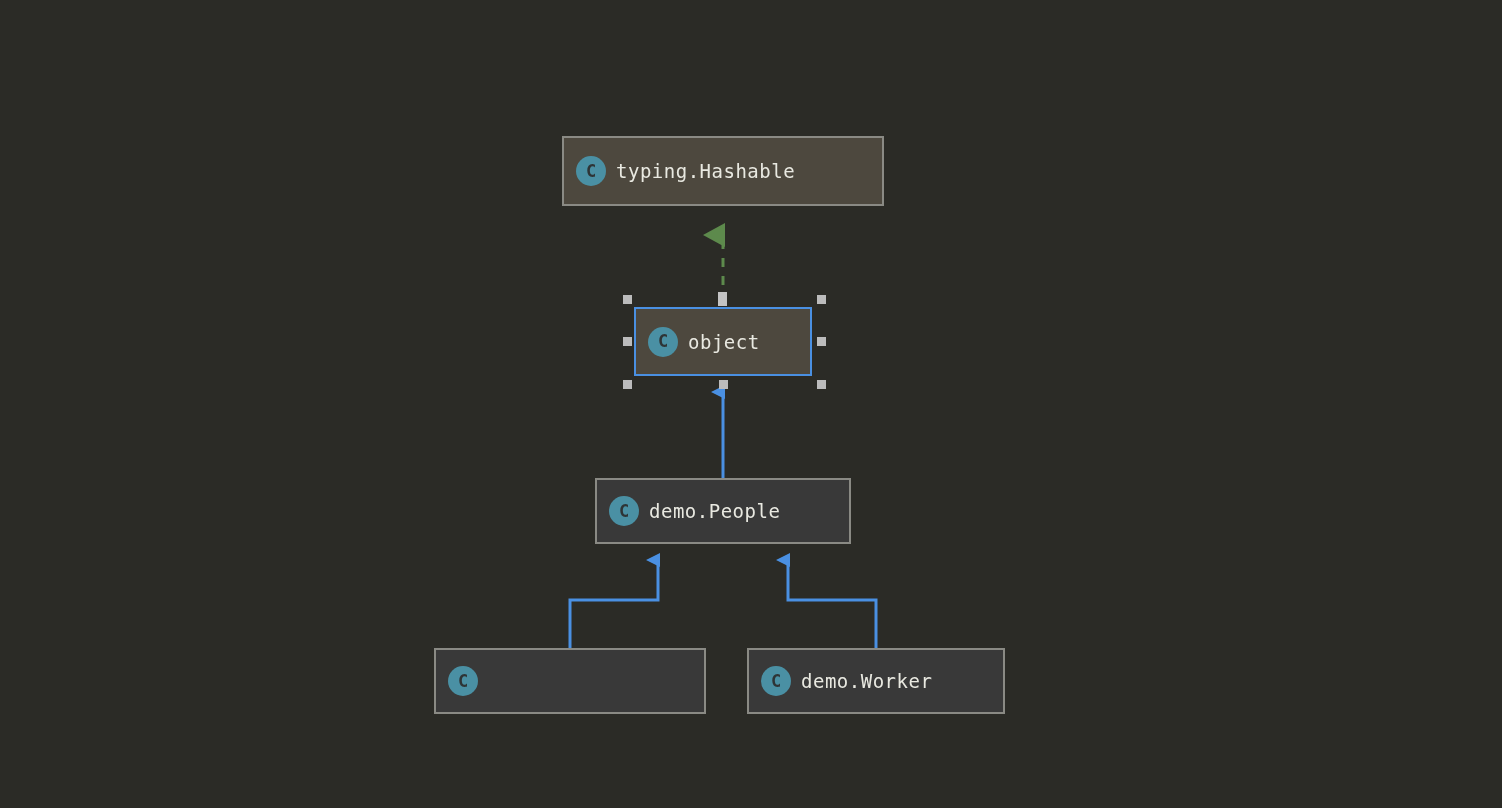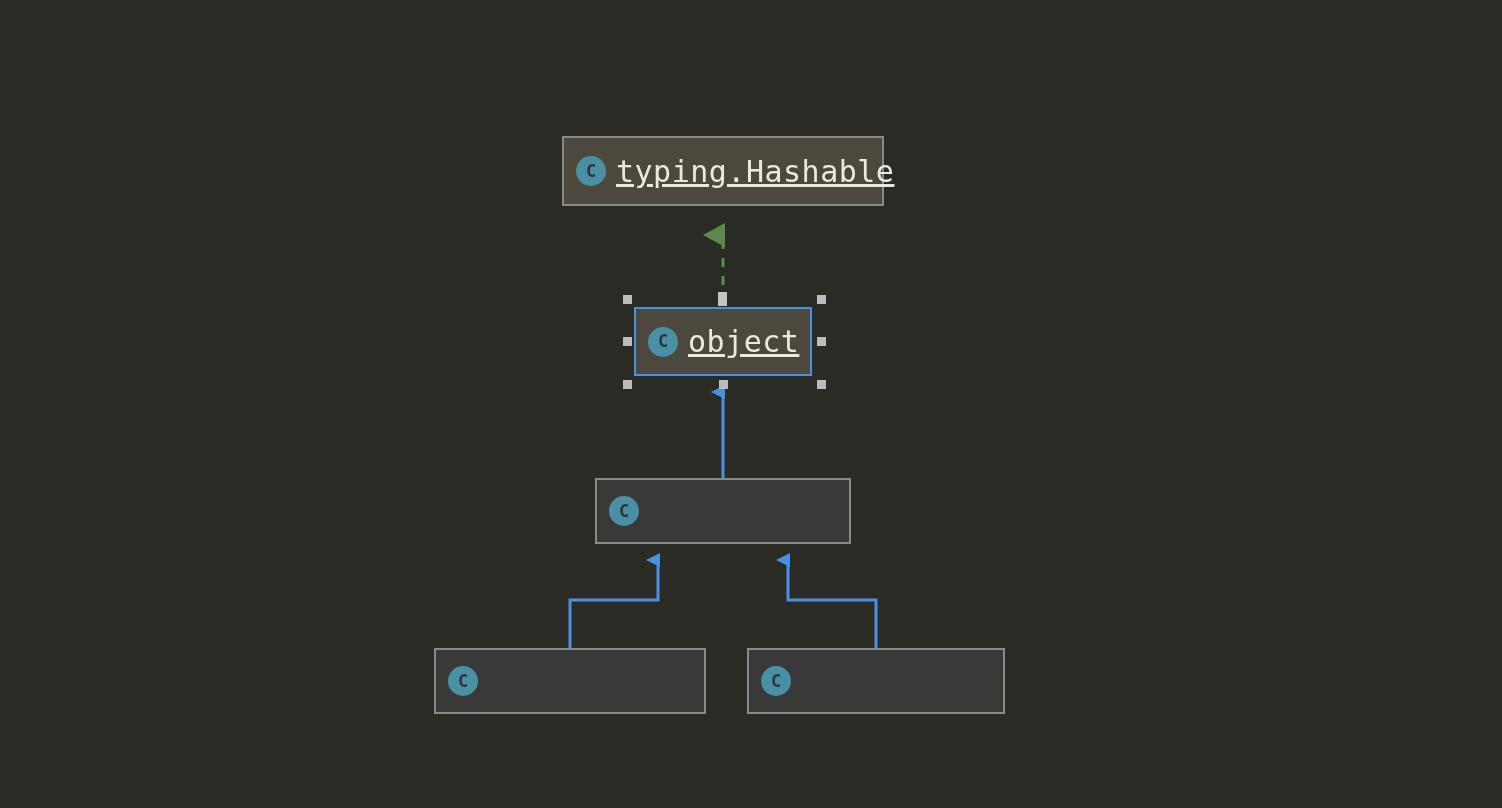--- a/index.html
+++ b/index.html
@@ -51,25 +51,24 @@
     align-items: center;
     justify-content: center;
     font-family: "DejaVu Sans Mono", "Liberation Mono", monospace;
     font-size: 17px;
     font-weight: bold;
     color: #2e3436;
     line-height: 1;
   }
   .node-label {
     color: #e9e9e1;
-    font-size: 30px;
+    font-size: 19px;
     letter-spacing: 0.5px;
     white-space: nowrap;
     padding-right: 14px;
-    text-decoration: underline;
   }
   .handle {
     position: absolute;
     width: 9px;
     height: 9px;
     background: #bcbcbc;
   }
   .edge-handle {
     position: absolute;
     width: 9px;
@@ -127,23 +126,25 @@
   <div class="edge-handle" style="left:718px; top:292px;"></div>
   <div class="handle" style="left:817px; top:295px;"></div>
   <div class="handle" style="left:623px; top:337px;"></div>
   <div class="handle" style="left:817px; top:337px;"></div>
   <div class="handle" style="left:623px; top:380px;"></div>
   <div class="handle" style="left:719px; top:380px;"></div>
   <div class="handle" style="left:817px; top:380px;"></div>
 
   <div class="node dark" style="left:595px; top:478px; width:256px; height:66px;">
     <span class="class-icon">C</span>
+    <span class="node-label">demo.People</span>
   </div>
 
   <div class="node dark" style="left:434px; top:648px; width:272px; height:66px;">
     <span class="class-icon">C</span>
   </div>
 
   <div class="node dark" style="left:747px; top:648px; width:258px; height:66px;">
     <span class="class-icon">C</span>
+    <span class="node-label">demo.Worker</span>
   </div>
 
 </div>
 
 </body></html>

